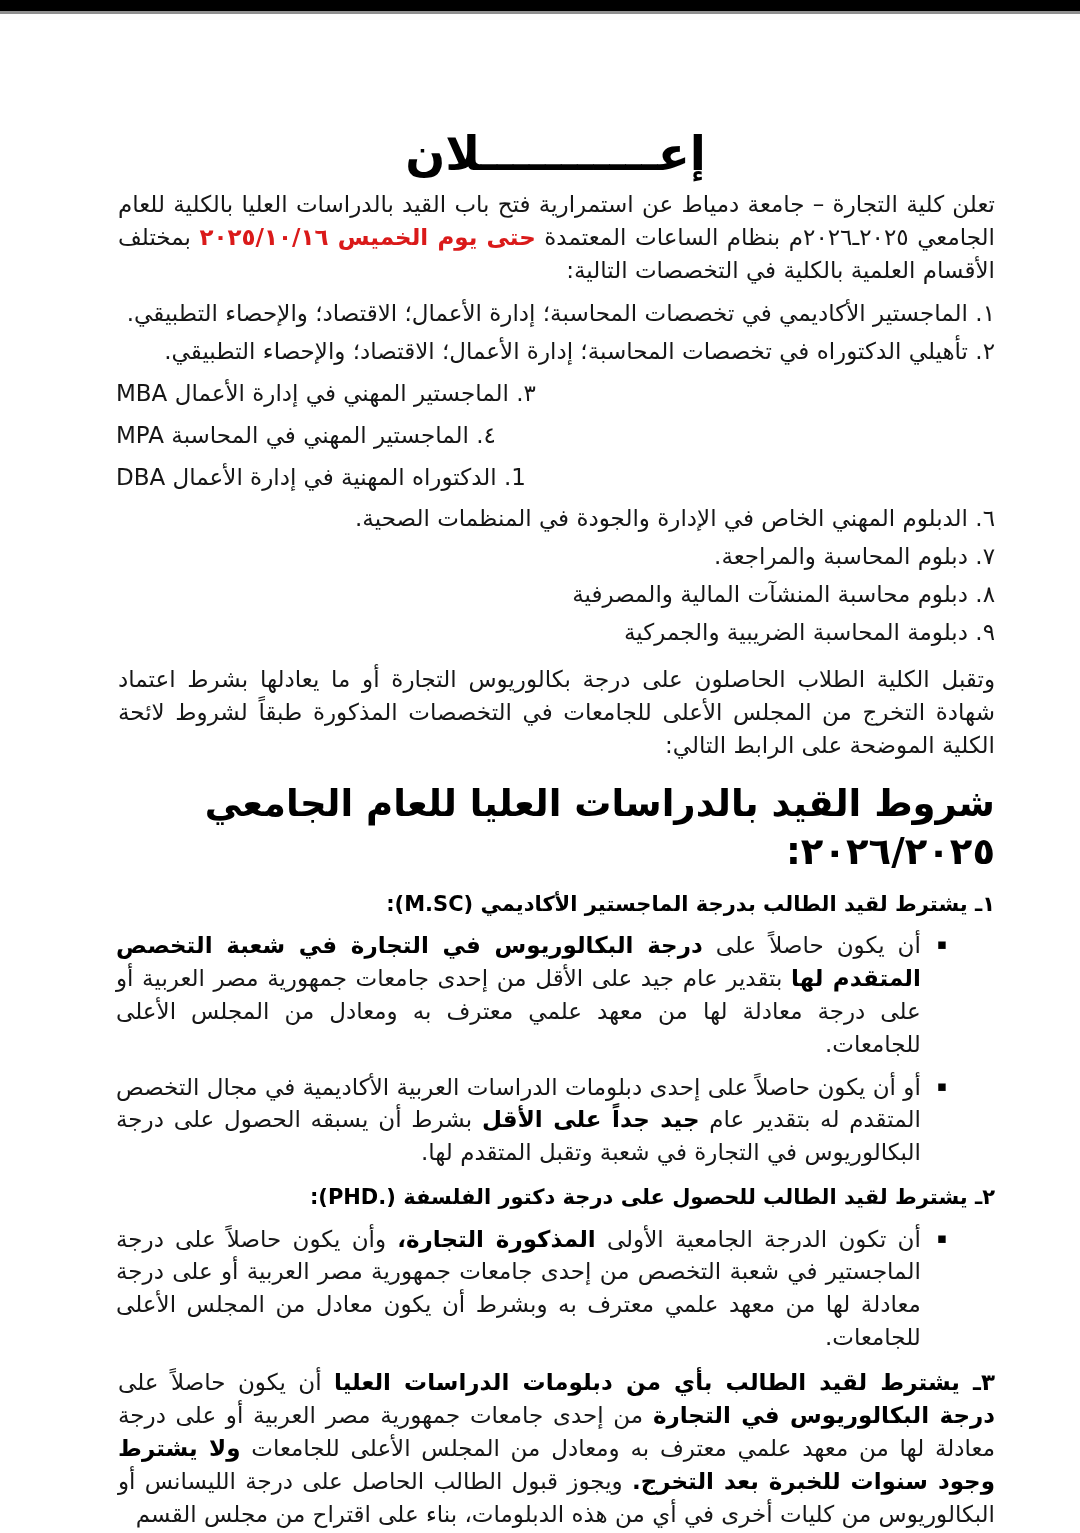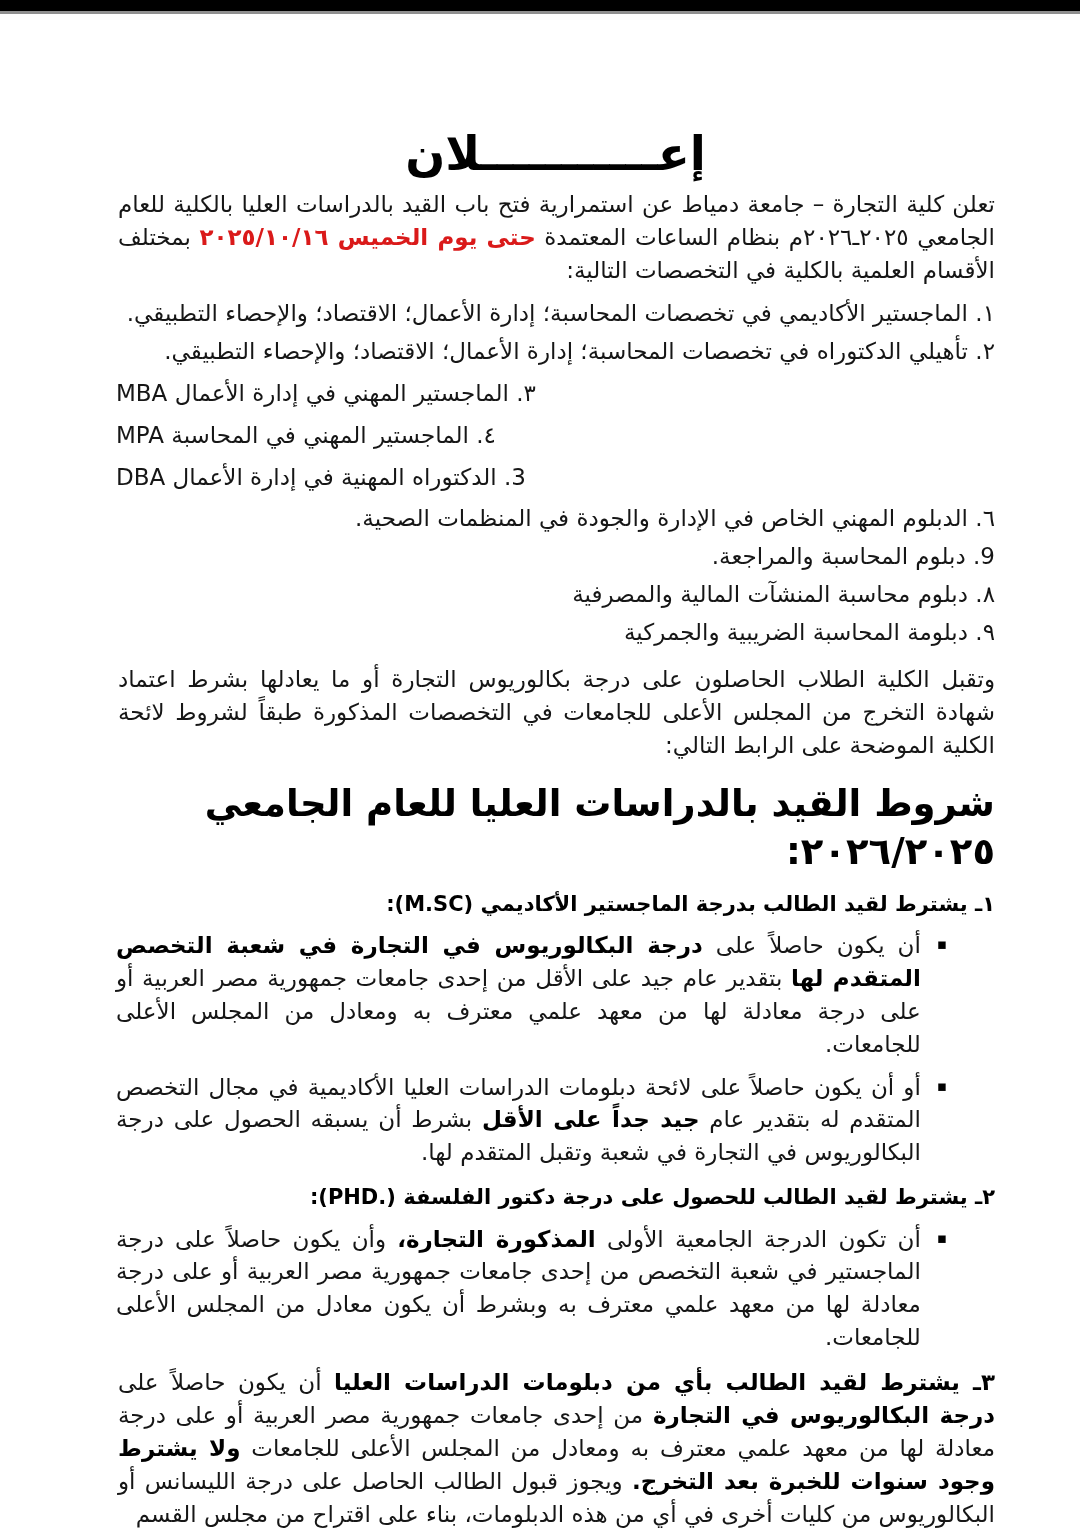--- a/index.html
+++ b/index.html
@@ -105,41 +105,41 @@
 
     <h1 class="doc-title">إعـــــــــــلان</h1>
 
     <p class="body-par"><span>تعلن كلية التجارة – جامعة دمياط عن استمرارية فتح باب القيد بالدراسات العليا بالكلية للعام الجامعي ٢٠٢٥ـ٢٠٢٦م بنظام الساعات المعتمدة </span><span class="red-bold">حتى يوم الخميس ٢٠٢٥/١٠/١٦</span><span> بمختلف الأقسام العلمية بالكلية في التخصصات التالية:</span></p>
 
     <ol class="programs">
       <li>١. الماجستير الأكاديمي في تخصصات المحاسبة؛ إدارة الأعمال؛ الاقتصاد؛ والإحصاء التطبيقي.</li>
       <li>٢. تأهيلي الدكتوراه في تخصصات المحاسبة؛ إدارة الأعمال؛ الاقتصاد؛ والإحصاء التطبيقي.</li>
       <li class="centered">٣. الماجستير المهني في إدارة الأعمال MBA</li>
       <li class="centered">٤. الماجستير المهني في المحاسبة MPA</li>
-      <li class="centered">3. الدكتوراه المهنية في إدارة الأعمال DBA</li>
+      <li class="centered">1. الدكتوراه المهنية في إدارة الأعمال DBA</li>
       <li>٦. الدبلوم المهني الخاص في الإدارة والجودة في المنظمات الصحية.</li>
-      <li>9. دبلوم المحاسبة والمراجعة.</li>
+      <li>٧. دبلوم المحاسبة والمراجعة.</li>
       <li>٨. دبلوم محاسبة المنشآت المالية والمصرفية</li>
       <li>٩. دبلومة المحاسبة الضريبية والجمركية</li>
     </ol>
 
     <p class="body-par" style="margin-top:14px;">وتقبل الكلية الطلاب الحاصلون على درجة بكالوريوس التجارة أو ما يعادلها بشرط اعتماد شهادة التخرج من المجلس الأعلى للجامعات في التخصصات المذكورة طبقاً لشروط لائحة الكلية الموضحة على الرابط التالي:</p>
 
     <h2 class="conditions-heading">شروط القيد بالدراسات العليا للعام الجامعي ٢٠٢٦/٢٠٢٥:</h2>
 
     <h3 class="sub-heading">١ـ يشترط لقيد الطالب بدرجة الماجستير الأكاديمي (M.SC):</h3>
 
     <div class="bullet-row">
       <span class="marker">▪</span>
       <p><span>أن يكون حاصلاً على </span><b>درجة البكالوريوس في التجارة في شعبة التخصص المتقدم لها</b><span> بتقدير عام جيد على الأقل من إحدى جامعات جمهورية مصر العربية أو على درجة معادلة لها من معهد علمي معترف به ومعادل من المجلس الأعلى للجامعات.</span></p>
     </div>
 
     <div class="bullet-row">
       <span class="marker">▪</span>
-      <p><span>أو أن يكون حاصلاً على لائحة دبلومات الدراسات العليا الأكاديمية في مجال التخصص المتقدم له بتقدير عام </span><b>جيد جداً على الأقل</b><span> بشرط أن يسبقه الحصول على درجة البكالوريوس في التجارة في شعبة وتقبل المتقدم لها.</span></p>
+      <p><span>أو أن يكون حاصلاً على إحدى دبلومات الدراسات العربية الأكاديمية في مجال التخصص المتقدم له بتقدير عام </span><b>جيد جداً على الأقل</b><span> بشرط أن يسبقه الحصول على درجة البكالوريوس في التجارة في شعبة وتقبل المتقدم لها.</span></p>
     </div>
 
     <h3 class="sub-heading">٢ـ يشترط لقيد الطالب للحصول على درجة دكتور الفلسفة (.PHD):</h3>
 
     <div class="bullet-row">
       <span class="marker">▪</span>
       <p><span>أن تكون الدرجة الجامعية الأولى </span><b>المذكورة التجارة،</b><span> وأن يكون حاصلاً على درجة الماجستير في شعبة التخصص من إحدى جامعات جمهورية مصر العربية أو على درجة معادلة لها من معهد علمي معترف به وبشرط أن يكون معادل من المجلس الأعلى للجامعات.</span></p>
     </div>
 
     <p class="body-par" style="margin-top:12px;"><b>٣ـ يشترط لقيد الطالب بأي من دبلومات الدراسات العليا</b><span> أن يكون حاصلاً على </span><b>درجة البكالوريوس في التجارة</b><span> من إحدى جامعات جمهورية مصر العربية أو على درجة معادلة لها من معهد علمي معترف به ومعادل من المجلس الأعلى للجامعات </span><b>ولا يشترط وجود سنوات للخبرة بعد التخرج.</b><span> ويجوز قبول الطالب الحاصل على درجة الليسانس أو البكالوريوس من كليات أخرى في أي من هذه الدبلومات، بناء على اقتراح من مجلس القسم</span></p>

